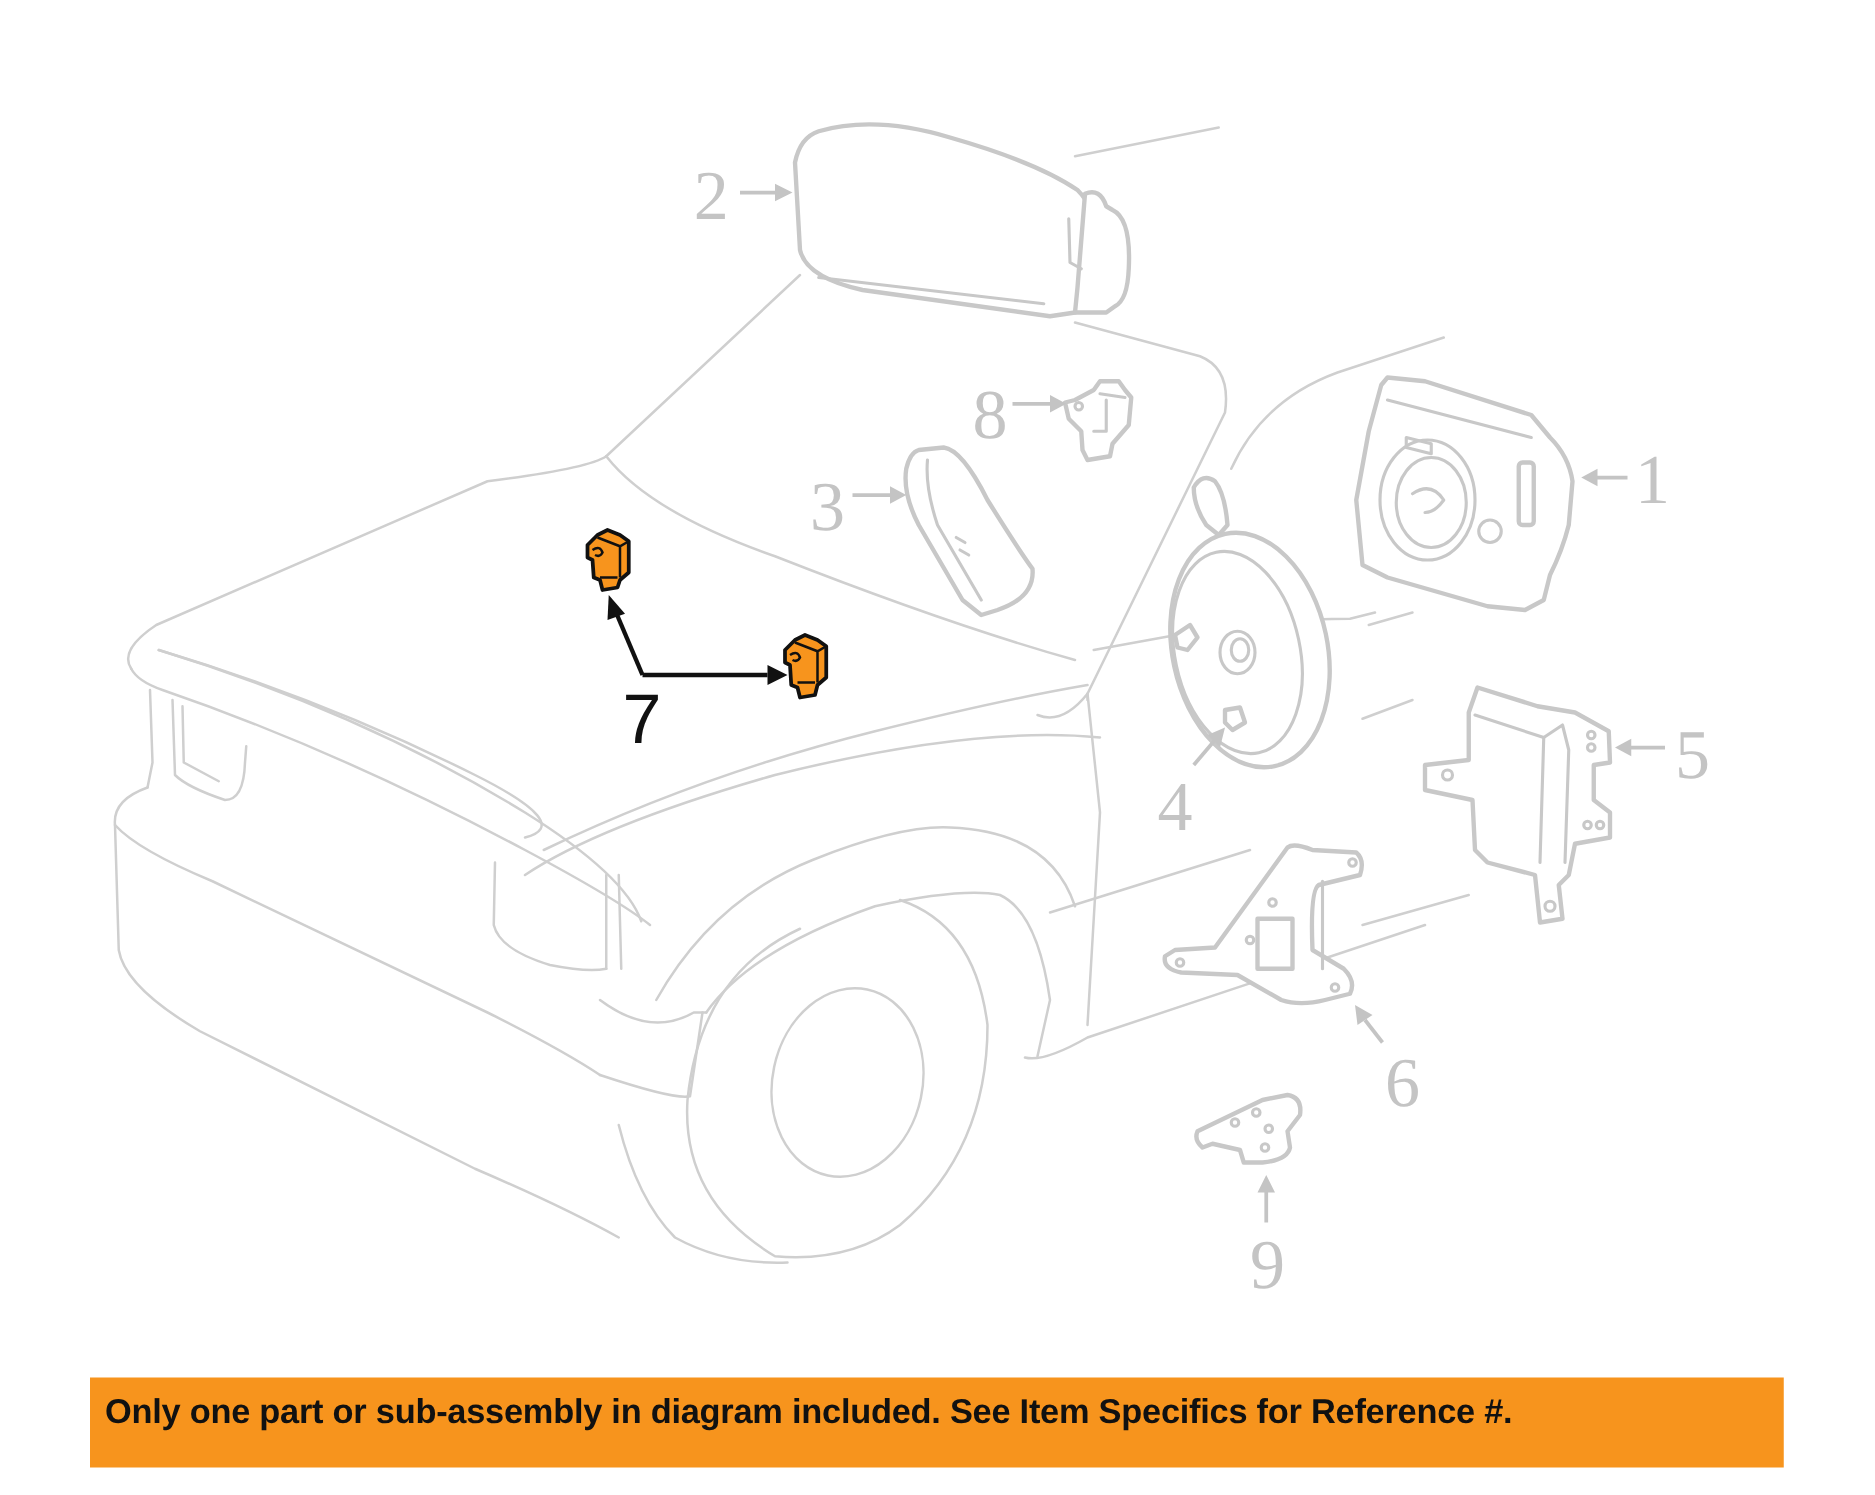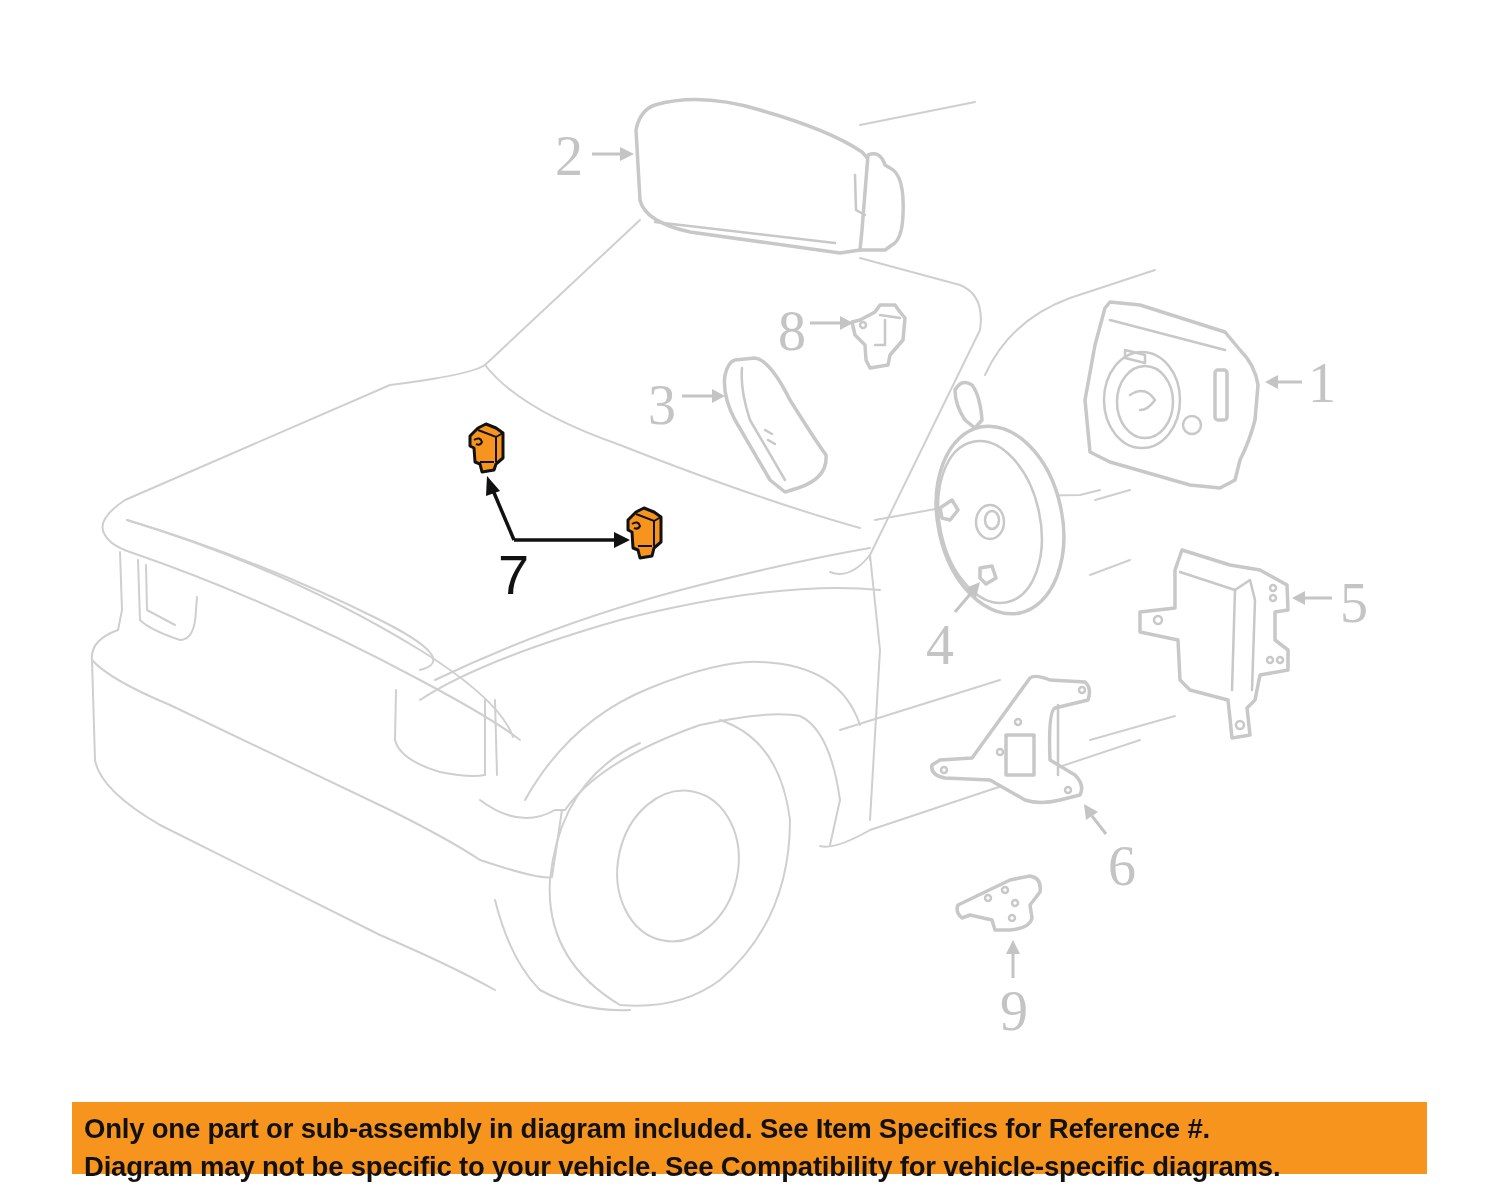--- a/index.html
+++ b/index.html
@@ -207,14 +207,13 @@
     <polyline class="blk-arr" points="514,540 492,488"></polyline>
     <polygon class="blk-head" points="487,476 486,496 500,491"></polygon>
     <line class="blk-arr" x1="514" y1="540" x2="614" y2="540"></line>
     <polygon class="blk-head" points="630,540 614,532 614,548"></polygon>
     <text class="hl-callout" x="498" y="594">7</text>
   </g>
 </svg>
 
 <div id="banner">
   <div class="line">Only one part or sub-assembly in diagram included. See Item Specifics for Reference #.</div>
-  <div class="line">Diagram may not be specific to your vehicle. See Compatibility for vehicle-specific diagrams.</div>
 </div>
 
 </body></html>

